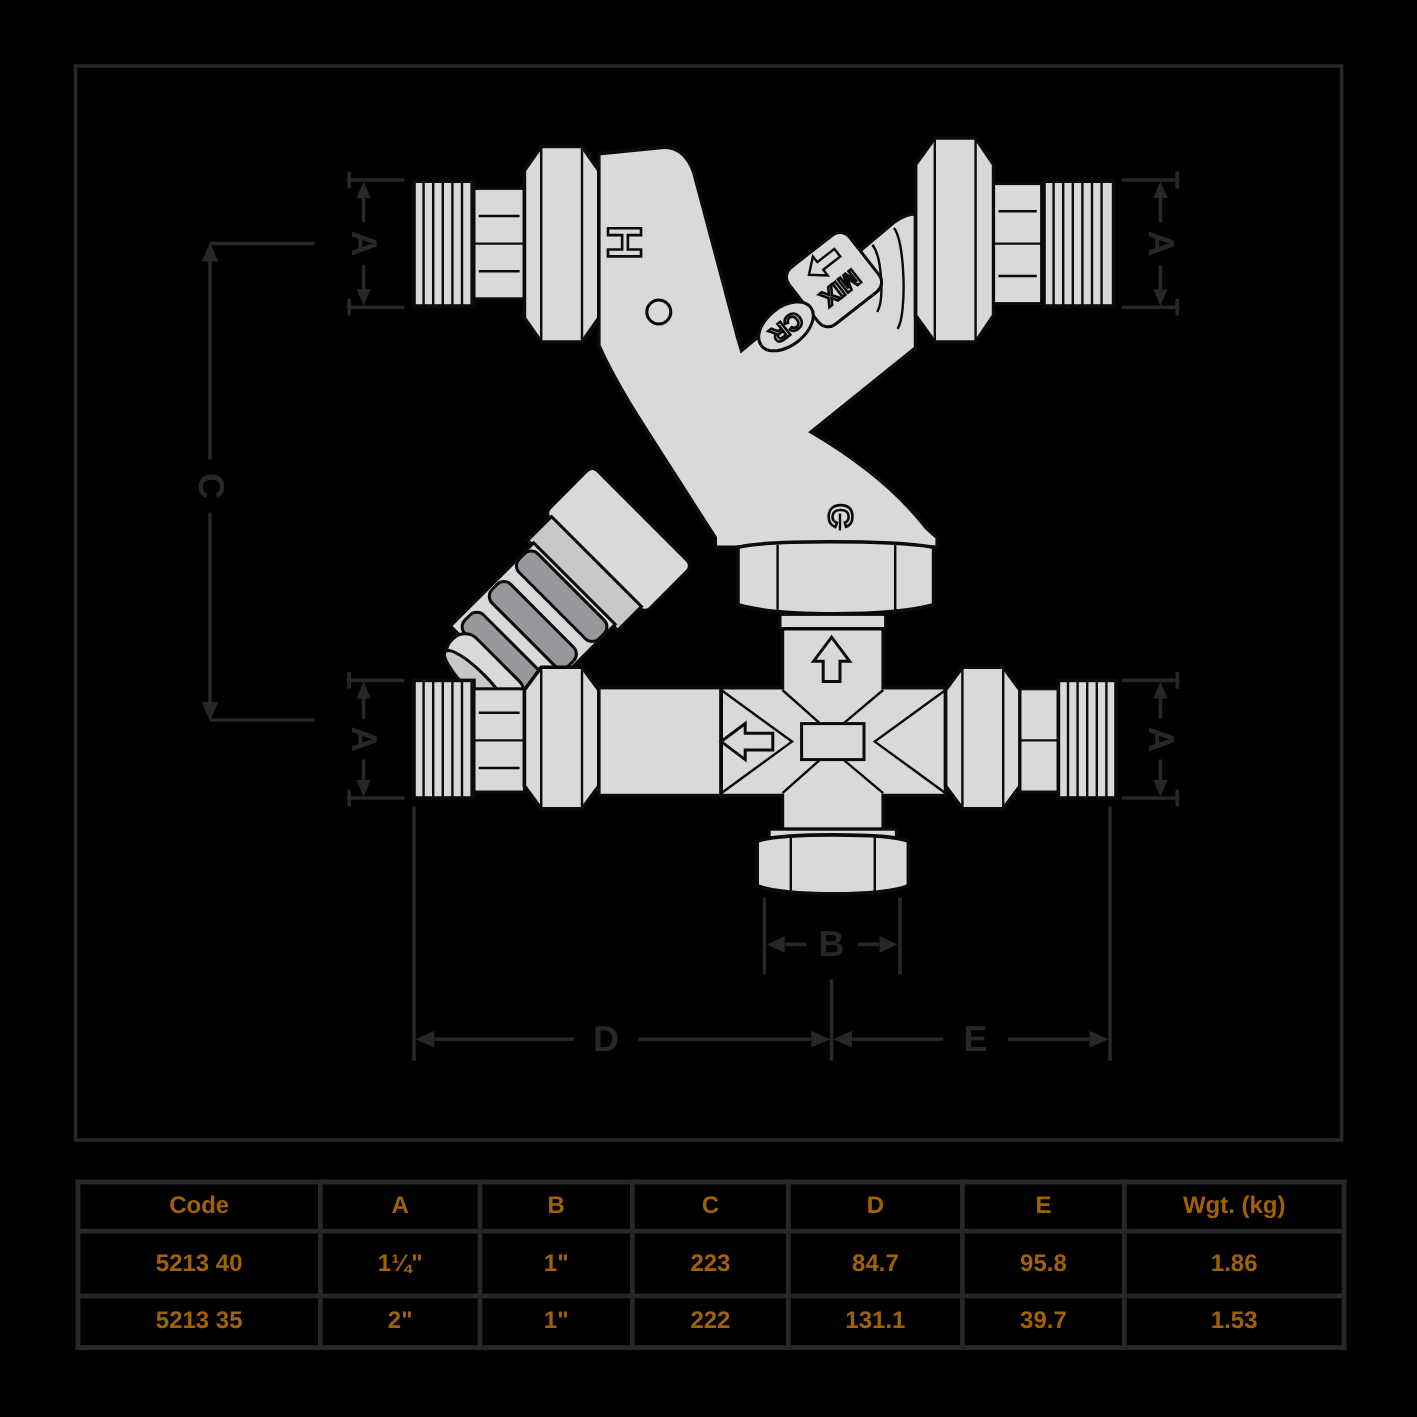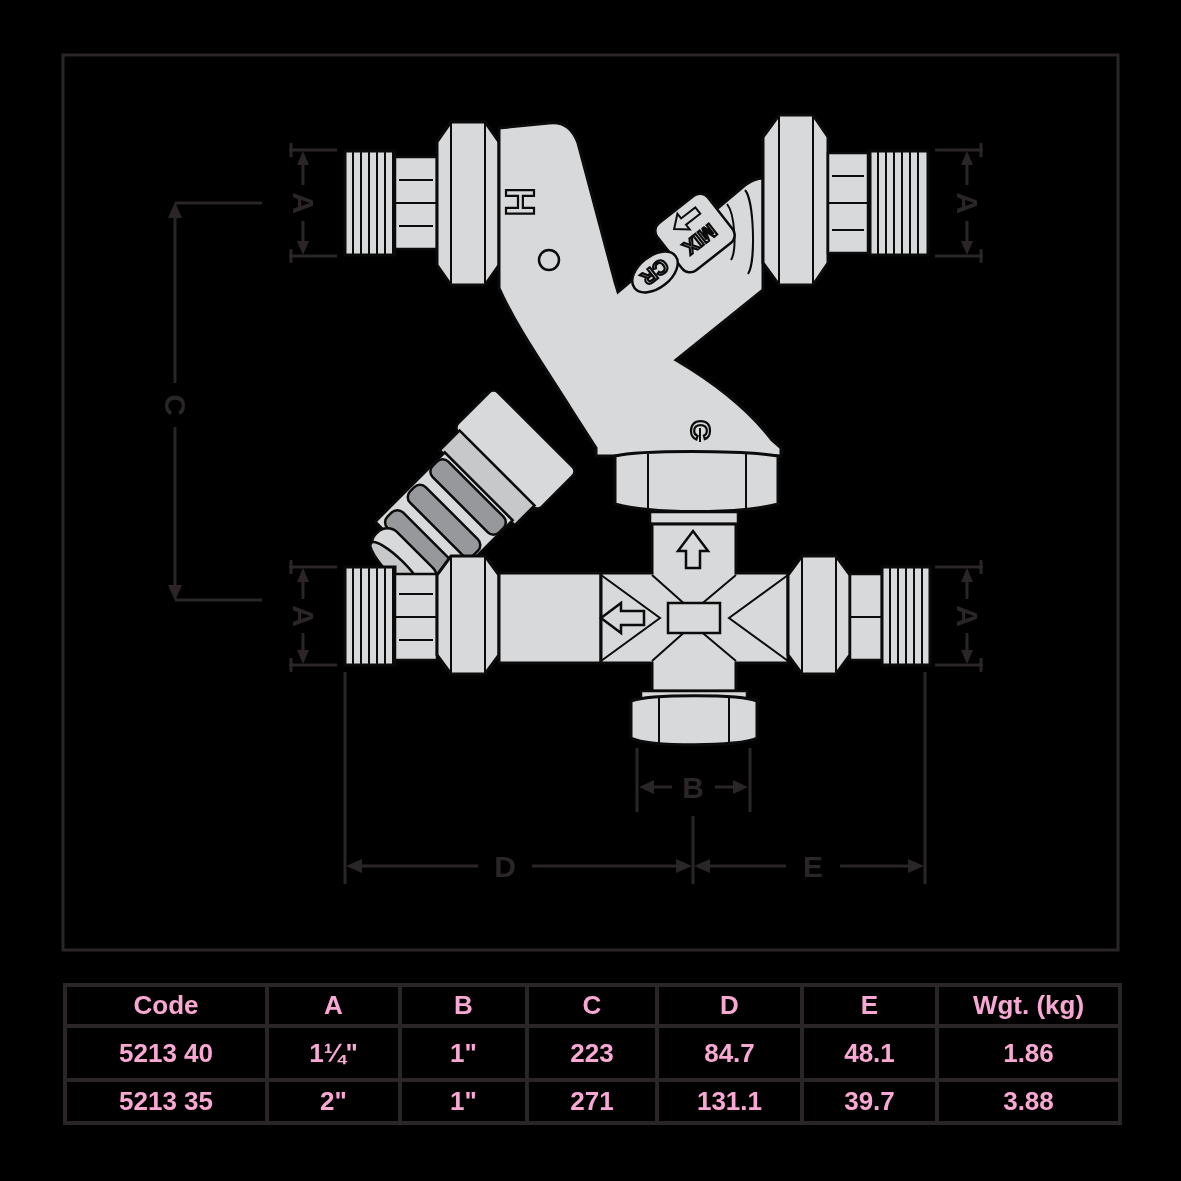--- a/index.html
+++ b/index.html
@@ -11,21 +11,21 @@
   .dimhead{fill:#2a2527;stroke:none;}
   .dimtext{fill:#2a2527;font-size:30px;font-weight:bold;text-anchor:middle;}
   .body{fill:#d8d9da;stroke:#0b0b0b;stroke-width:3;}
   .body2{fill:#d8d9da;stroke:#0b0b0b;stroke-width:2.5;}
   .graymid{fill:#c7c8ca;stroke:#0b0b0b;stroke-width:2.5;}
   .rib{fill:#96989b;stroke:#0b0b0b;stroke-width:2.5;}
   .detail{stroke:#0b0b0b;stroke-width:2;fill:none;}
   .cast{fill:none;stroke:#0b0b0b;stroke-width:2.2;font-weight:bold;text-anchor:middle;}
   
   #spec{position:absolute;left:63px;top:983px;border-collapse:collapse;table-layout:fixed;
-        color:#f9a8d4;font-weight:bold;font-size:26px;text-align:center;}
+        color:#a16207;font-weight:bold;font-size:20px;text-align:center;}
   #spec td,#spec th{border:4px solid #2a2527;padding:0;overflow:hidden;white-space:nowrap;}
   #spec tr.hdr{height:41px;} #spec tr.r1{height:54px;} #spec tr.r2{height:43px;}
 </style>
 </head>
 <body>
 
 <div id="stage">
 
 <svg width="1181" height="1181" viewBox="0 0 1181 1181">
 
@@ -191,28 +191,28 @@
     <th>D</th>
     <th>E</th>
     <th>Wgt. (kg)</th>
   </tr>
   <tr class="r1">
     <td>5213 40</td>
     <td>1¼"</td>
     <td>1"</td>
     <td>223</td>
     <td>84.7</td>
-    <td>48.1</td>
+    <td>95.8</td>
     <td>1.86</td>
   </tr>
   <tr class="r2">
     <td>5213 35</td>
     <td>2"</td>
     <td>1"</td>
-    <td>271</td>
+    <td>222</td>
     <td>131.1</td>
     <td>39.7</td>
-    <td>3.88</td>
+    <td>1.53</td>
   </tr>
 </tbody>
     </table>
 
 </div>
 
 </body></html>

